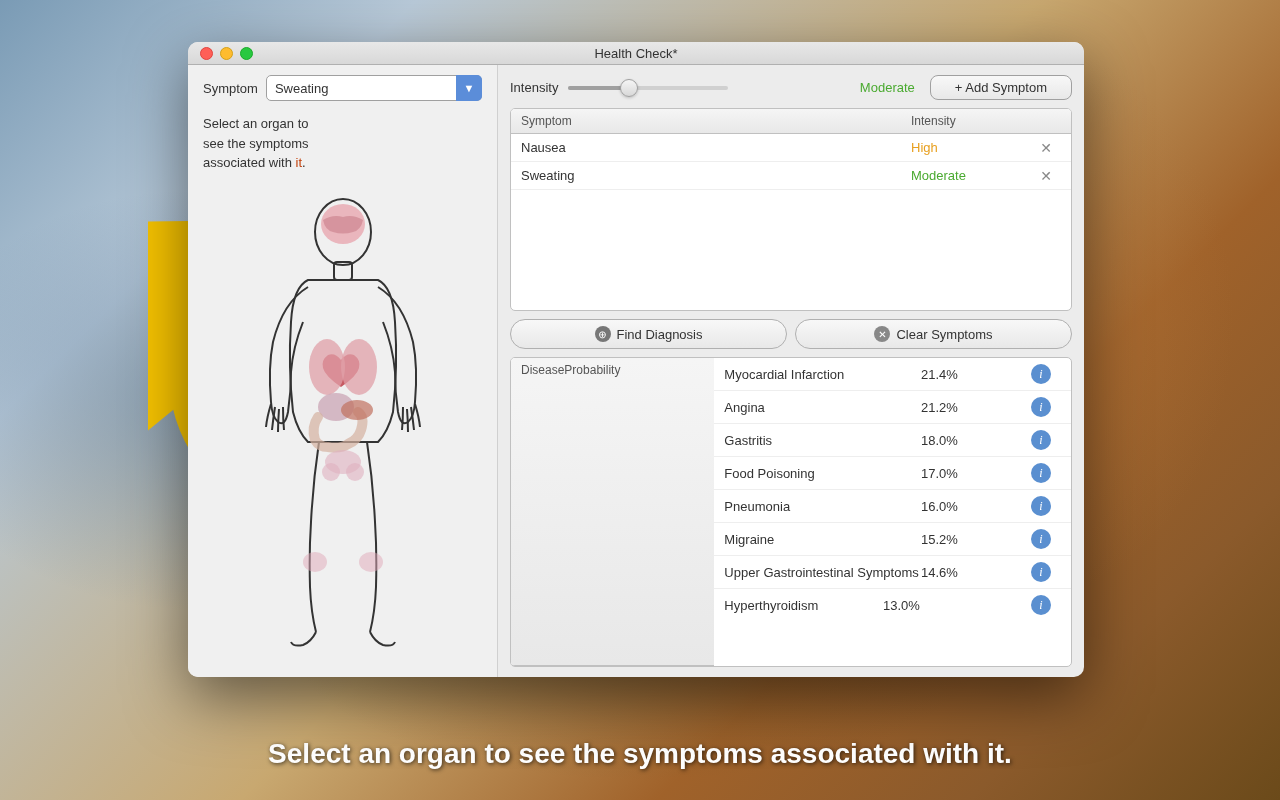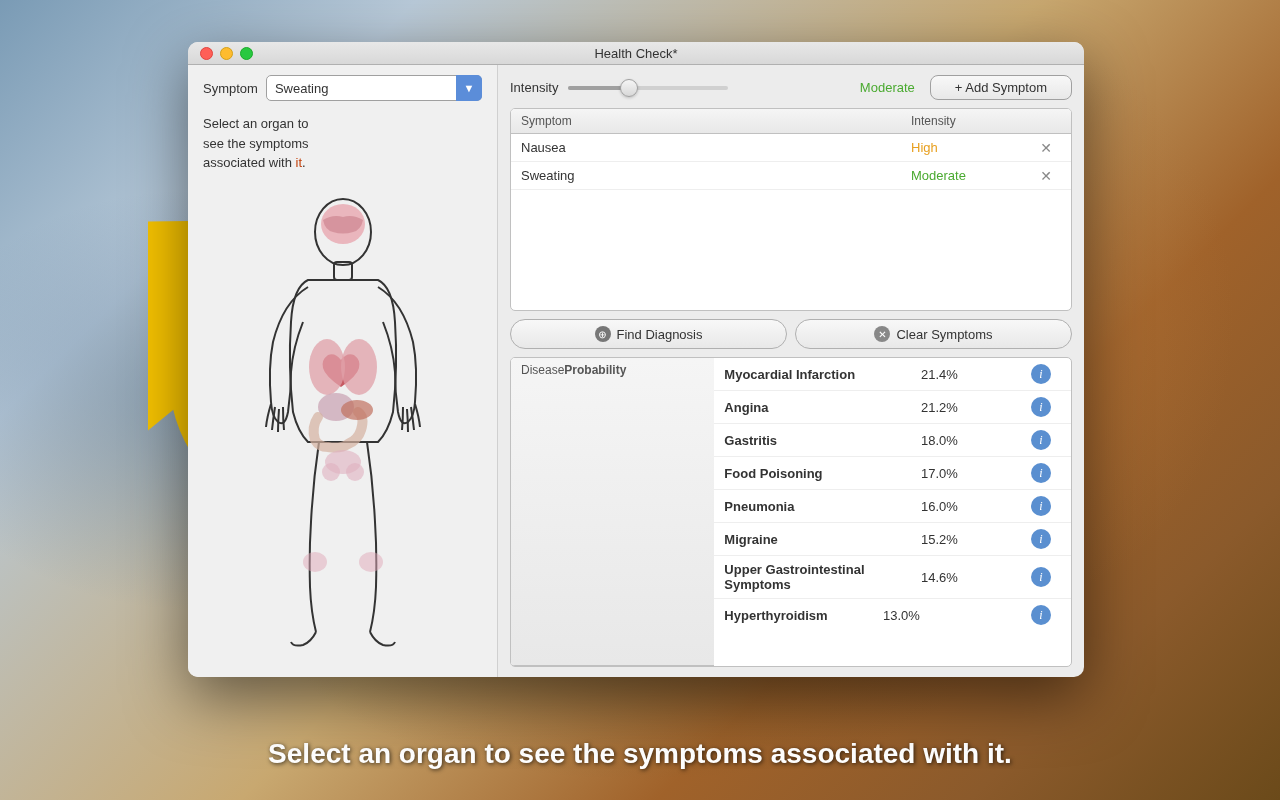--- a/index.html
+++ b/index.html
@@ -428,21 +428,20 @@
     .th-disease {
       flex: 1;
       font-size: 12px;
       color: #555;
     }
 
     .th-probability {
       width: 100px;
       font-size: 12px;
       color: #555;
-      font-weight: bold;
     }
 
     .th-info {
       width: 40px;
     }
 
     .diagnosis-rows {
       flex: 1;
       overflow-y: auto;
     }
@@ -456,21 +455,21 @@
 
     .diagnosis-row:last-child {
       border-bottom: none;
       gap: 38px;
     }
 
     .td-disease {
       flex: 1;
       font-size: 13px;
       color: #333;
-      font-weight: bold;
+      font-weight: normal;
     }
 
     .td-probability {
       width: 100px;
       font-size: 13px;
       color: #333;
     }
 
     .td-info {
       width: 40px;

